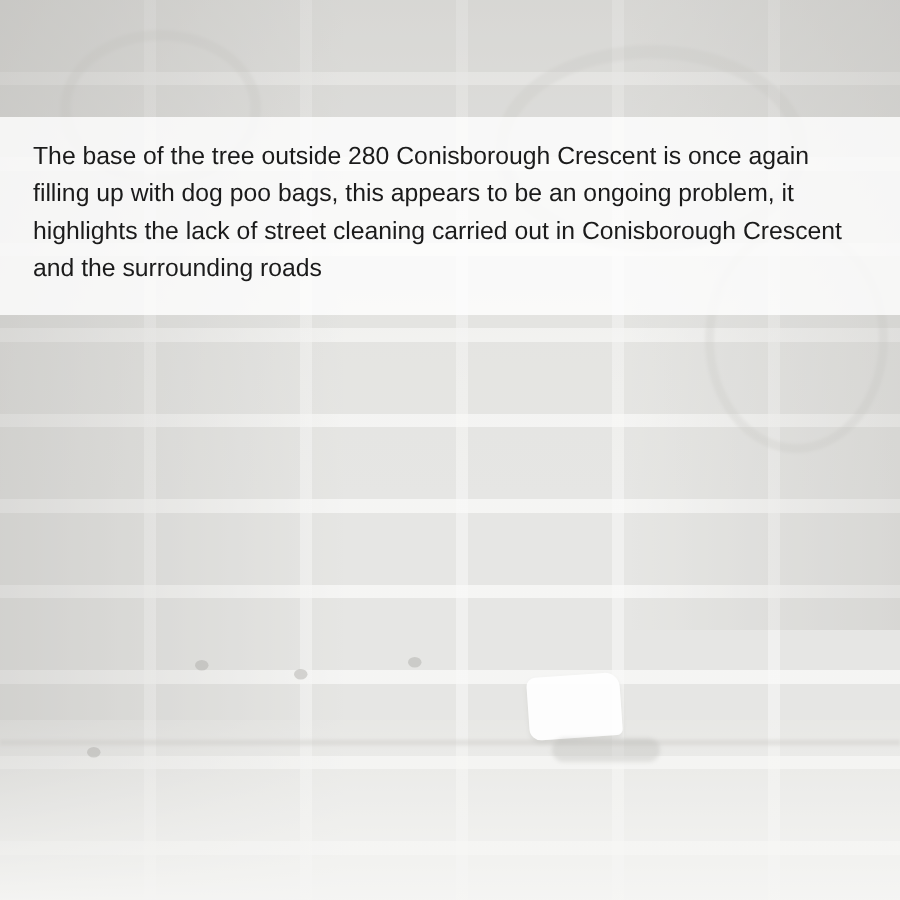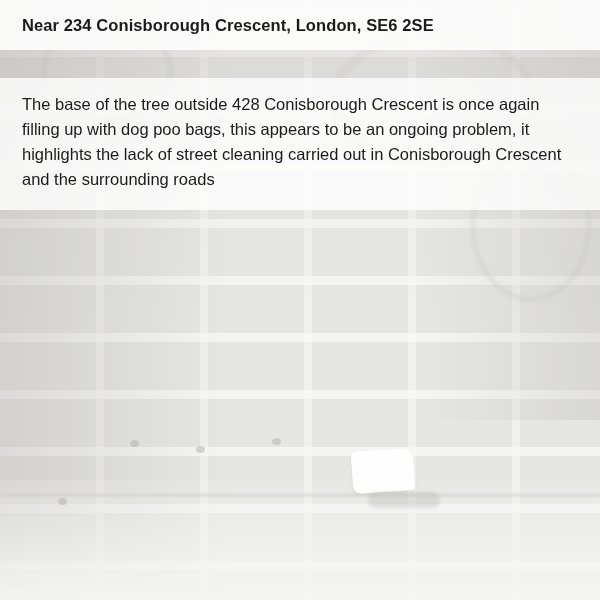--- a/index.html
+++ b/index.html
@@ -197,21 +197,18 @@
     <div class="litter2"></div>
 
     <div class="pebble" style="left:130px; top:440px;"></div>
     <div class="pebble" style="left:196px; top:446px;"></div>
     <div class="pebble" style="left:272px; top:438px;"></div>
     <div class="pebble" style="left:58px; top:498px;"></div>
 
     <div class="wash"></div>
   </div>
 
-  <div class="header-bar">
-    <div class="header-title">Near 234 Conisborough Crescent, London, SE6 2SE</div>
+
+  <div class="body-panel">
+    <p class="body-text">The base of the tree outside 280 Conisborough Crescent is once again filling up with dog poo bags, this appears to be an ongoing problem, it highlights the lack of street cleaning carried out in Conisborough Crescent and the surrounding roads</p>
   </div>
 
-  <div class="body-panel">
-    <p class="body-text">The base of the tree outside 428 Conisborough Crescent is once again filling up with dog poo bags, this appears to be an ongoing problem, it highlights the lack of street cleaning carried out in Conisborough Crescent and the surrounding roads</p>
-  </div>
-
 </div>
 
 </body></html>

